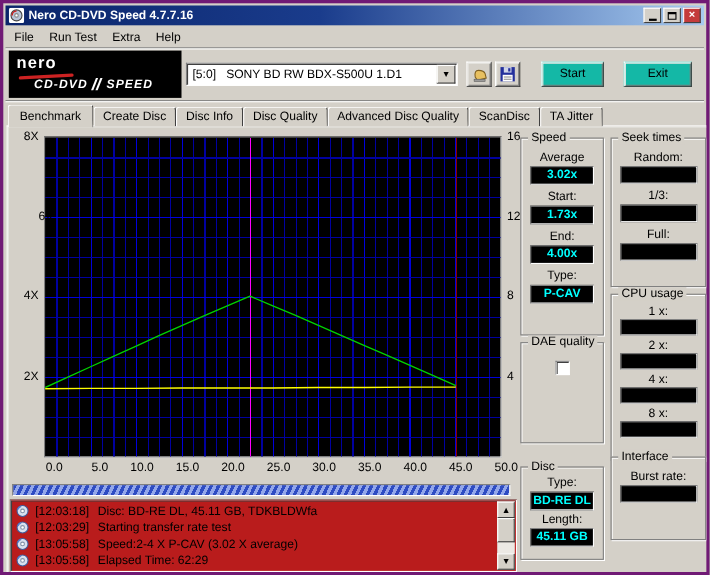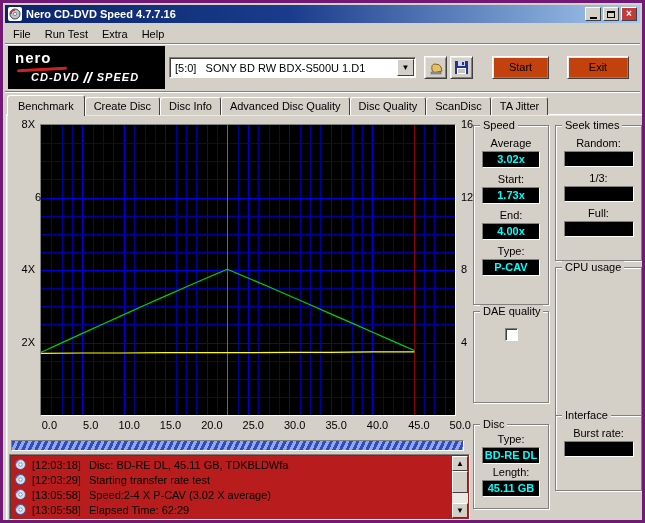--- a/index.html
+++ b/index.html
@@ -23,41 +23,41 @@
   
   .menubar{ position:absolute; top:22px; left:3px; height:17px; display:flex; align-items:center; }
   .menu-item{ padding:2px 7px; }
   .hdiv{ position:absolute; left:2px; right:2px; height:2px;
     border-top:1px solid #808080; border-bottom:1px solid #fff; }
   .logo{ position:absolute; left:5px; top:43px; width:157px; height:43px;
     background:#000; color:#fff; padding:1px 7px; overflow:hidden; }
   .logo-line1{ font-size:15px; font-weight:bold; letter-spacing:1px; line-height:21px; }
   .logo-swoosh{ position:absolute; left:9px; top:22px; width:50px; height:3px;
     background:#c22; border-radius:2px; transform:rotate(-3deg); }
-  .logo-line2{ margin-top:3px; display:flex; align-items:center; gap:4px;
+  .logo-line2{ margin-top:3px; display:flex; gap:4px;
     font-size:11px; font-weight:bold; font-style:italic; letter-spacing:1px;padding-left:16px; }
   .slashes{ display:inline-block; width:9px; height:11px; position:relative; }
   .slashes::before,.slashes::after{ content:""; position:absolute; top:0; width:2px;
     height:11px; background:#fff; transform:skewX(-22deg); }
   .slashes::before{ left:1px; } .slashes::after{ left:5px; }
 
   .combo{ position:absolute; left:166px; top:54px; width:247px; height:21px;
     background:#fff; border:1px solid; border-color:#808080 #fff #fff #808080;
     box-shadow:inset 1px 1px 0 #404040; display:flex; align-items:center; }
   .combo-text{ padding-left:5px; white-space:pre; flex:1; overflow:hidden; }
   .combo-btn{ width:17px; height:17px; margin-right:1px; background:#d4d0c8;
     border:1px solid; border-color:#fff #404040 #404040 #fff; display:flex;
     align-items:center; justify-content:center; font-size:8px; }
 
   .toolbtn{ position:absolute; top:53px; width:23px; height:23px; background:#d4d0c8;
     border:1px solid; border-color:#fff #404040 #404040 #fff;
     box-shadow:inset 1px 1px 0 #e8e8e4, inset -1px -1px 0 #808080;
     display:flex; align-items:center; justify-content:center; }
   #btn-eject{ left:421px; } #btn-save{ left:447px; }
-  .pushbtn{ position:absolute; top:53px; height:23px; background:#c2410c;
+  .pushbtn{ position:absolute; top:53px; height:23px; background:#14b8a6;
     border:1px solid; border-color:#fff #404040 #404040 #fff;
     box-shadow:inset 1px 1px 0 #e8e8e4, inset -1px -1px 0 #808080;
     text-align:center; line-height:21px; }
   #btn-start{ left:489px; width:57px; } #btn-exit{ left:564px; width:62px; }
 
   
   #tab-panel{ position:absolute; left:3px; top:111px; width:639px; height:409px;
     background:#d4d0c8; border:1px solid; border-color:#fff #404040 #404040 #fff;
     box-shadow:inset 1px 1px 0 #e8e8e4, inset -1px -1px 0 #808080; }
   #tab-strip{ position:absolute; left:4px; top:91px; height:21px; display:flex;
@@ -190,22 +190,22 @@
   </div>
   <div class="pushbtn" id="btn-start">Start</div>
   <div class="pushbtn" id="btn-exit">Exit</div>
   <div class="hdiv" style="top:88px;"></div>
 
   <div id="tab-panel"></div>
   <div id="tab-strip">
       <div class="tab active">Benchmark</div>
       <div class="tab">Create Disc</div>
       <div class="tab">Disc Info</div>
+      <div class="tab">Disc Quality</div>
       <div class="tab">Advanced Disc Quality</div>
-      <div class="tab">Disc Quality</div>
       <div class="tab">ScanDisc</div>
       <div class="tab">TA Jitter</div>
     </div>
 
   <div id="chart-frame">
     <svg id="chart-svg" width="414" height="290" viewBox="0 0 414 290">
         <g shape-rendering="crispEdges">
           <line x1="10.850000000000001" y1="0" x2="10.850000000000001" y2="290" stroke="#0000a0" stroke-width="1"></line>
           <line x1="21.200000000000003" y1="0" x2="21.200000000000003" y2="290" stroke="#0000a0" stroke-width="1"></line>
           <line x1="31.549999999999997" y1="0" x2="31.549999999999997" y2="290" stroke="#0000a0" stroke-width="1"></line>
@@ -376,20 +376,30 @@
 
   <div class="groupbox" id="gb-dae">
     <span class="gb-title">DAE quality</span>
     <div class="gb-body">
       <div class="checkbox" id="dae-checkbox"></div>
     </div>
   </div>
 
   <div class="groupbox" id="gb-cpu">
     <span class="gb-title">CPU usage</span>
+    <div class="gb-body" id="cpu-rows">
+        <div class="panel-label">1 x:</div>
+        <div class="value-field"></div>
+        <div class="panel-label">2 x:</div>
+        <div class="value-field"></div>
+        <div class="panel-label">4 x:</div>
+        <div class="value-field"></div>
+        <div class="panel-label">8 x:</div>
+        <div class="value-field"></div>
+      </div>
   </div>
 
   <div class="groupbox" id="gb-disc">
     <span class="gb-title">Disc</span>
     <div class="gb-body" id="disc-rows">
         <div class="panel-label">Type:</div>
         <div class="value-field">BD-RE DL</div>
         <div class="panel-label">Length:</div>
         <div class="value-field">45.11 GB</div>
       </div>

